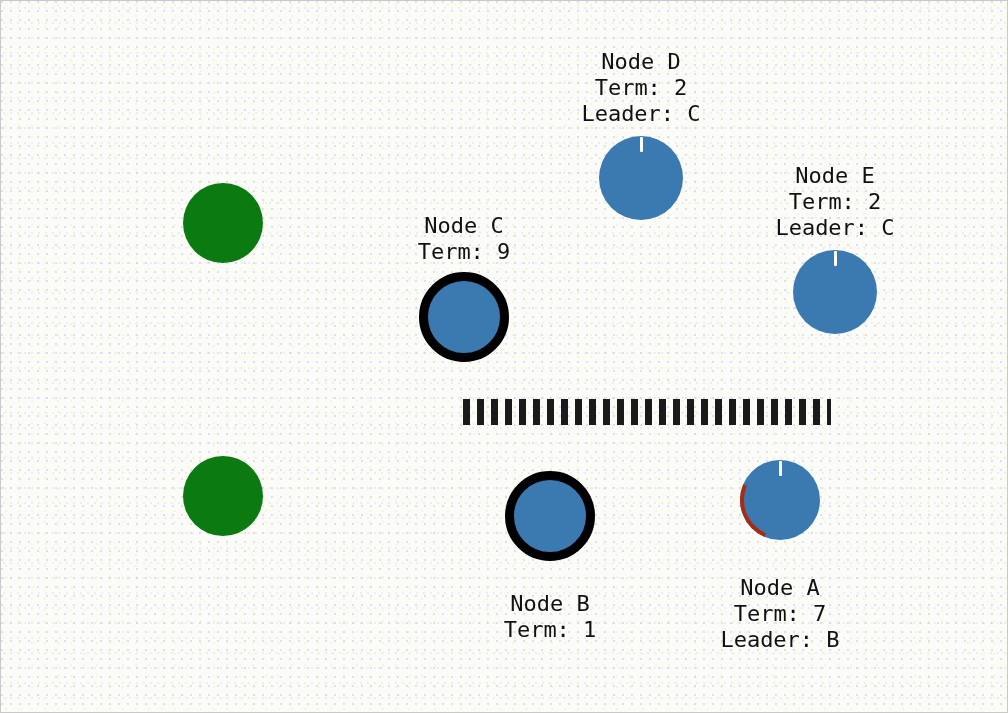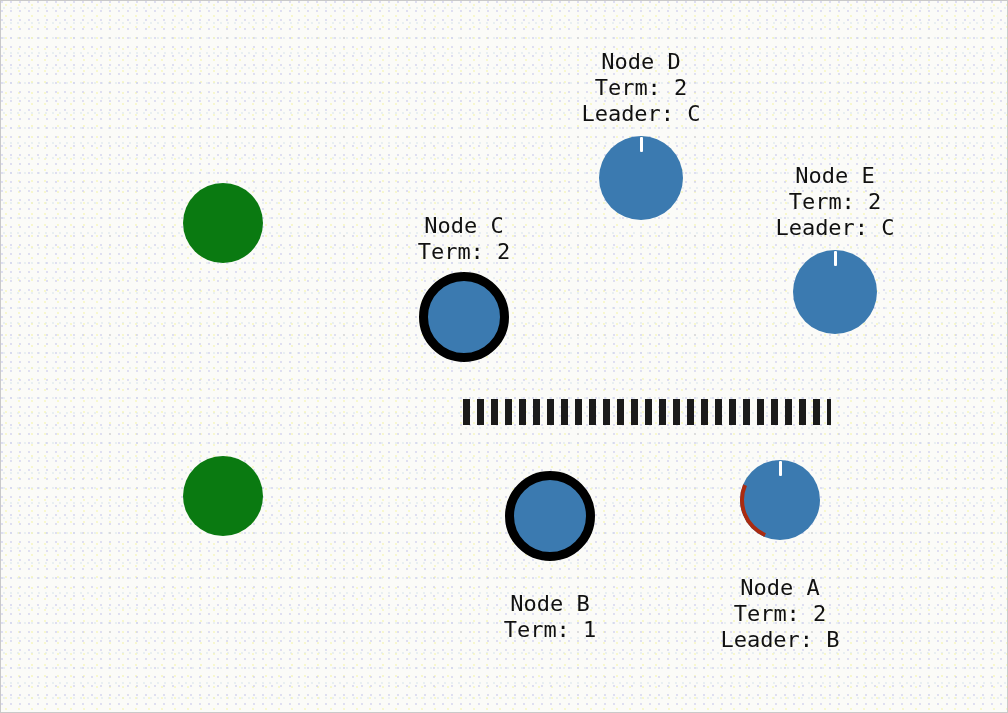--- a/index.html
+++ b/index.html
@@ -105,19 +105,19 @@
       <div class="timer-arc" style="border-left-color: rgb(170, 43, 16);"></div>
       <div class="notch" style="background: rgb(255, 255, 255);"></div>
     </div>
     <div class="node-label" style="top: 48px; left: 440px; width: 400px; text-align: center;">Node D
 Term: 2
 Leader: C</div>
     <div class="node-label" style="top: 162px; left: 634px; width: 400px; text-align: center;">Node E
 Term: 2
 Leader: C</div>
     <div class="node-label" style="top: 212px; left: 263px; width: 400px; text-align: center;">Node C
-Term: 2</div>
+Term: 9</div>
     <div class="node-label" style="top: 590px; left: 349px; width: 400px; ">Node B
 Term: 1</div>
     <div class="node-label" style="top: 574px; left: 579px; width: 400px; text-align: center;">Node A
-Term: 2
+Term: 7
 Leader: B</div>
   </div>
 
 </body></html>

